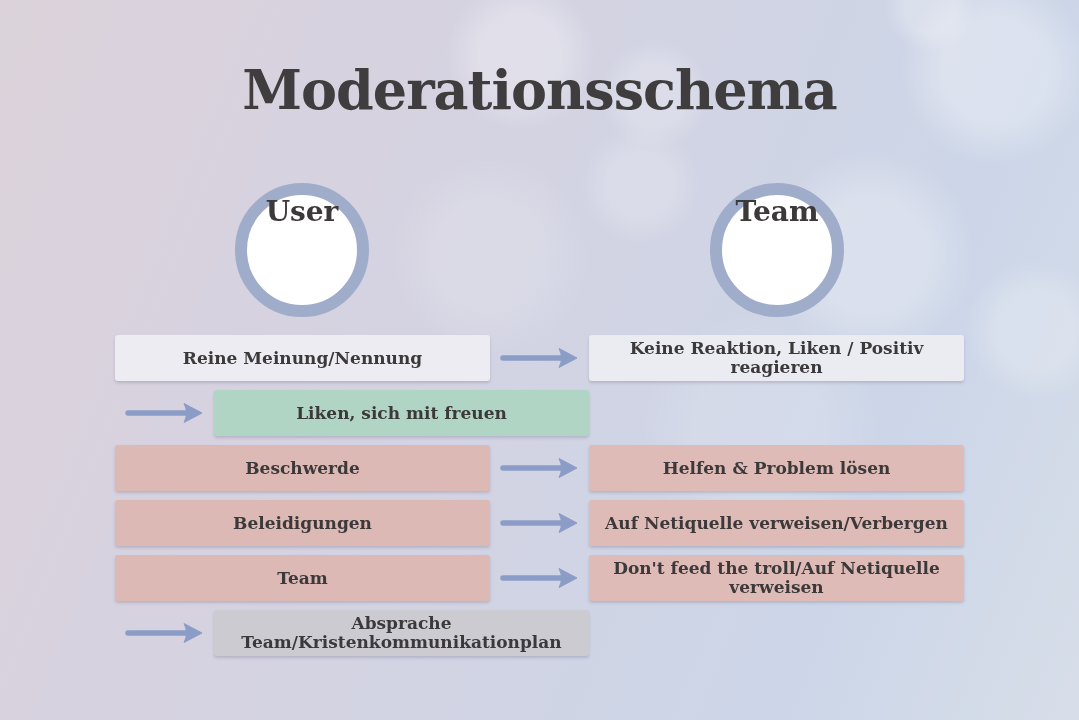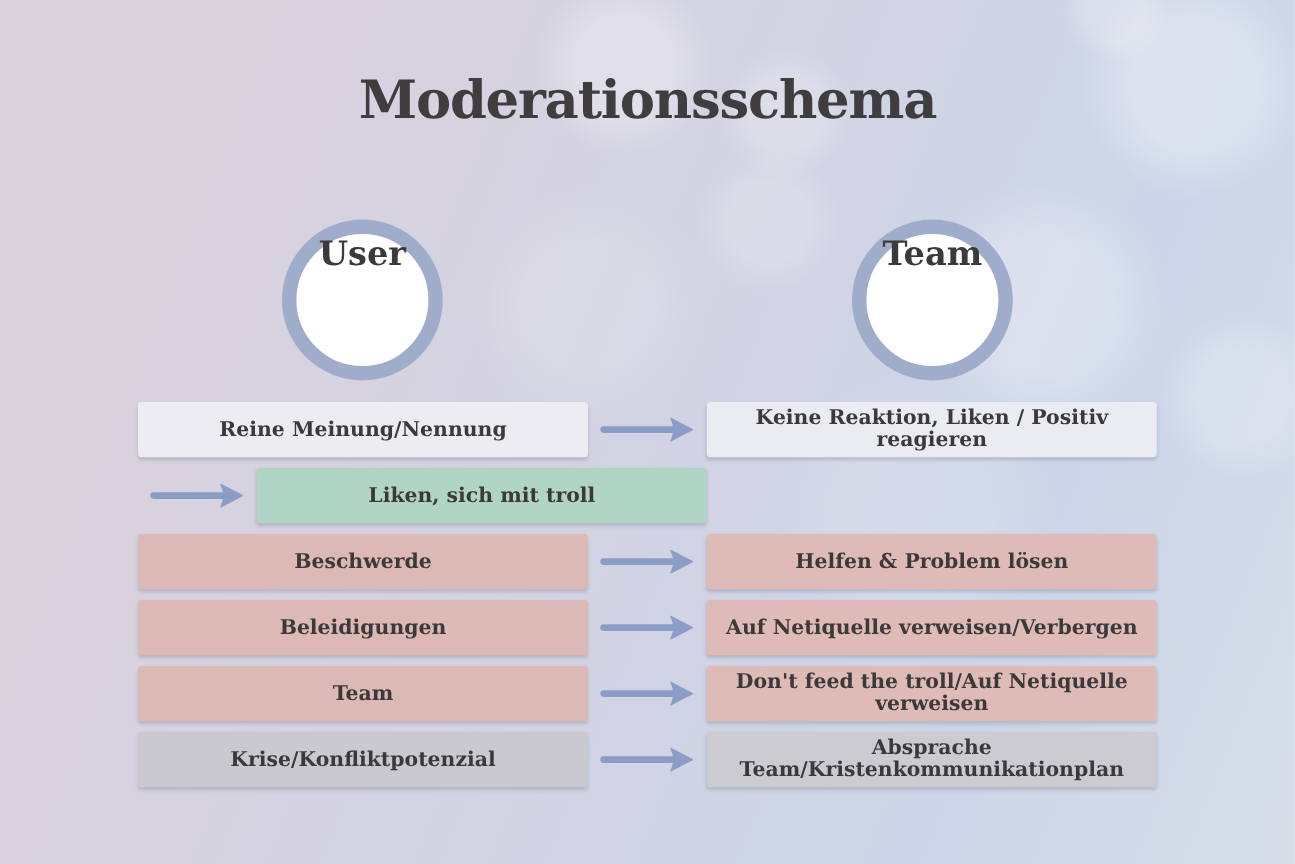--- a/index.html
+++ b/index.html
@@ -23,21 +23,21 @@
       radial-gradient(circle 120px at 760px 430px, rgba(255,255,255,0.12) 55%, rgba(255,255,255,0) 100%),
       radial-gradient(circle 45px at 930px 8px,   rgba(255,255,255,0.25) 55%, rgba(255,255,255,0) 100%),
       linear-gradient(112deg, #dcd3da 0%, #d7d2e0 28%, #d1d4e4 55%, #ccd6e8 78%, #d7dee9 100%);
   }
   .title {
     position: absolute;
     top: 58px;
     left: 0;
     width: 100%;
     text-align: center;
-    font-size: 44px;
+    font-size: 54px;
     font-weight: bold;
     letter-spacing: -1px;
     color: #403d3e;
   }
   .circle {
     position: absolute;
     top: 183px;
     width: 110px;
     height: 110px;
     background: #ffffff;
@@ -110,21 +110,21 @@
 
   <div class="row" style="top:390px">
     <div class="arrow-zone">
       <svg width="82" height="24" viewBox="0 0 82 24">
           <g stroke="#8b9dc7" fill="#8b9dc7">
             <line x1="4" y1="12" x2="62" y2="12" stroke-width="5.5" stroke-linecap="round"></line>
             <path d="M60 2.5 L78 12 L60 21.5 Q65 12 60 2.5 Z" stroke-width="1" stroke-linejoin="round"></path>
           </g>
         </svg>
     </div>
-    <div class="box" style="background: rgb(176, 213, 197);">Liken, sich mit troll</div>
+    <div class="box" style="background: rgb(176, 213, 197);">Liken, sich mit freuen</div>
   </div>
 
   <div class="row" style="top:445px">
     <div class="box" style="background: rgb(220, 185, 181);">Beschwerde</div>
     <div class="arrow-zone">
       <svg width="82" height="24" viewBox="0 0 82 24">
           <g stroke="#8b9dc7" fill="#8b9dc7">
             <line x1="4" y1="12" x2="62" y2="12" stroke-width="5.5" stroke-linecap="round"></line>
             <path d="M60 2.5 L78 12 L60 21.5 Q65 12 60 2.5 Z" stroke-width="1" stroke-linejoin="round"></path>
           </g>
@@ -153,21 +153,20 @@
           <g stroke="#8b9dc7" fill="#8b9dc7">
             <line x1="4" y1="12" x2="62" y2="12" stroke-width="5.5" stroke-linecap="round"></line>
             <path d="M60 2.5 L78 12 L60 21.5 Q65 12 60 2.5 Z" stroke-width="1" stroke-linejoin="round"></path>
           </g>
         </svg>
     </div>
     <div class="box" style="background: rgb(222, 187, 183);">Don't feed the troll/Auf Netiquelle verweisen</div>
   </div>
 
   <div class="row" style="top:610px">
-    <div class="box" style="background: rgb(201, 201, 207);">Krise/Konfliktpotenzial</div>
     <div class="arrow-zone">
       <svg width="82" height="24" viewBox="0 0 82 24">
           <g stroke="#8b9dc7" fill="#8b9dc7">
             <line x1="4" y1="12" x2="62" y2="12" stroke-width="5.5" stroke-linecap="round"></line>
             <path d="M60 2.5 L78 12 L60 21.5 Q65 12 60 2.5 Z" stroke-width="1" stroke-linejoin="round"></path>
           </g>
         </svg>
     </div>
     <div class="box" style="background: rgb(203, 203, 209);">Absprache Team/Kristenkommunikationplan</div>
   </div>

